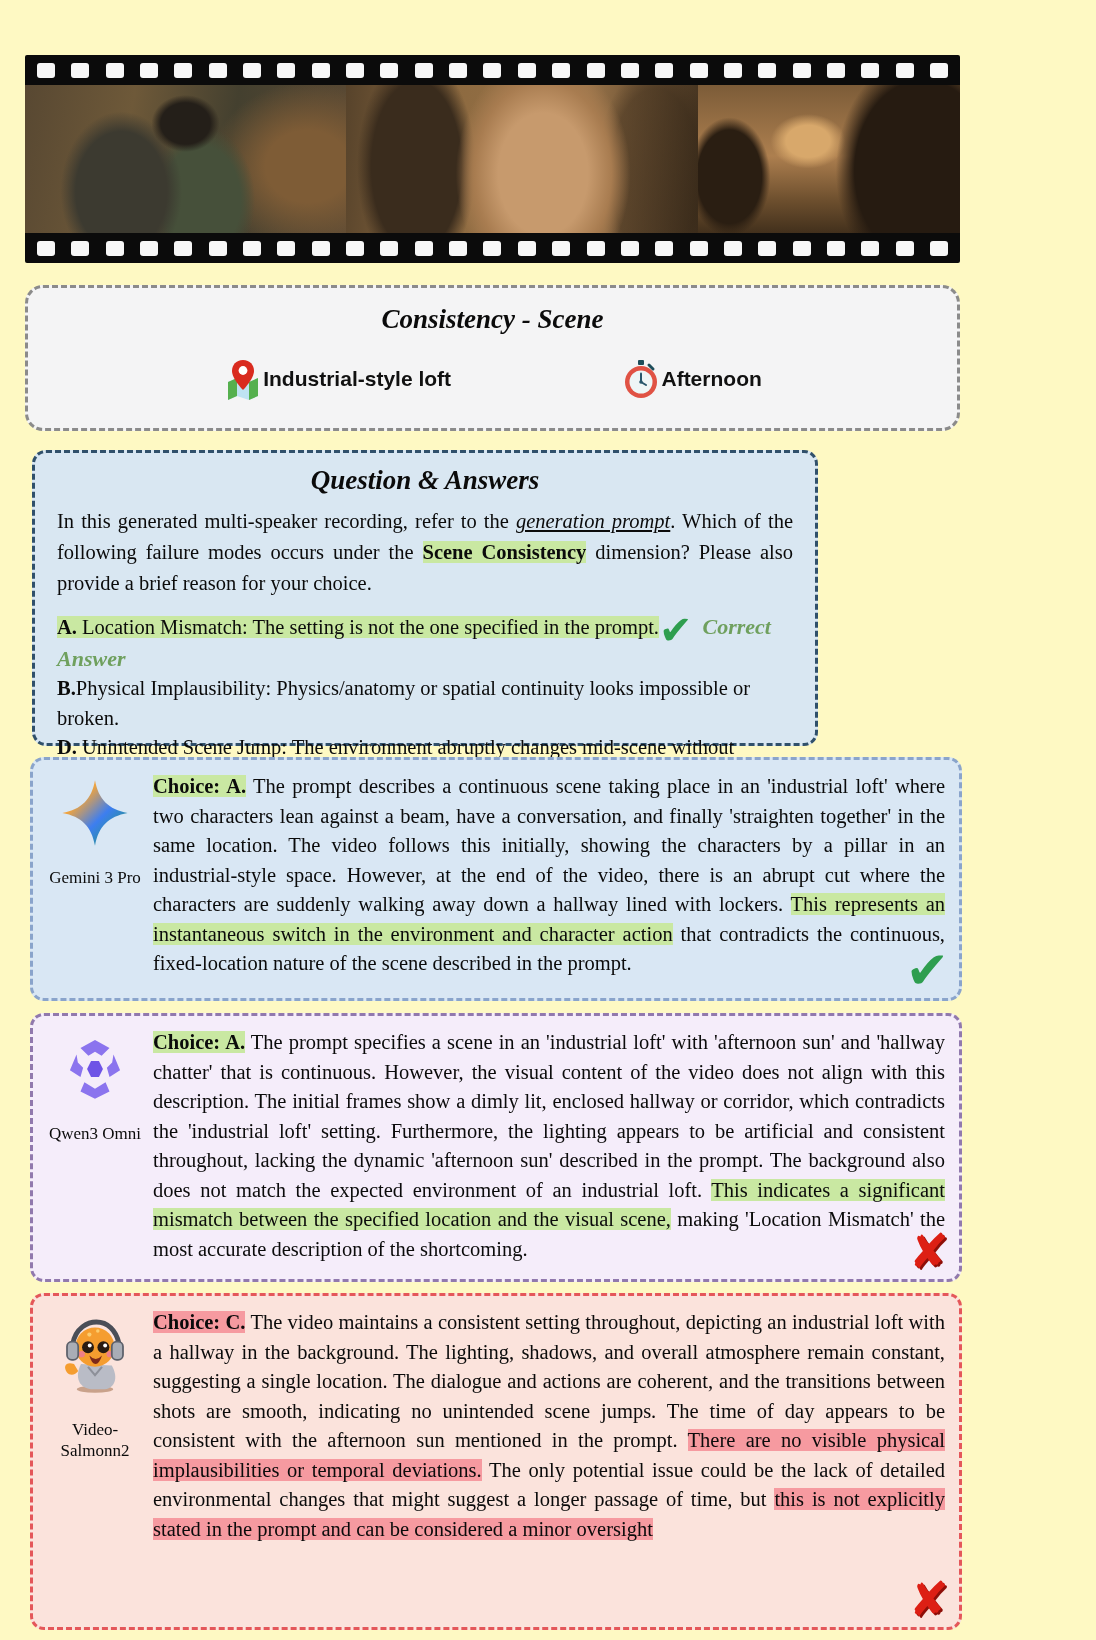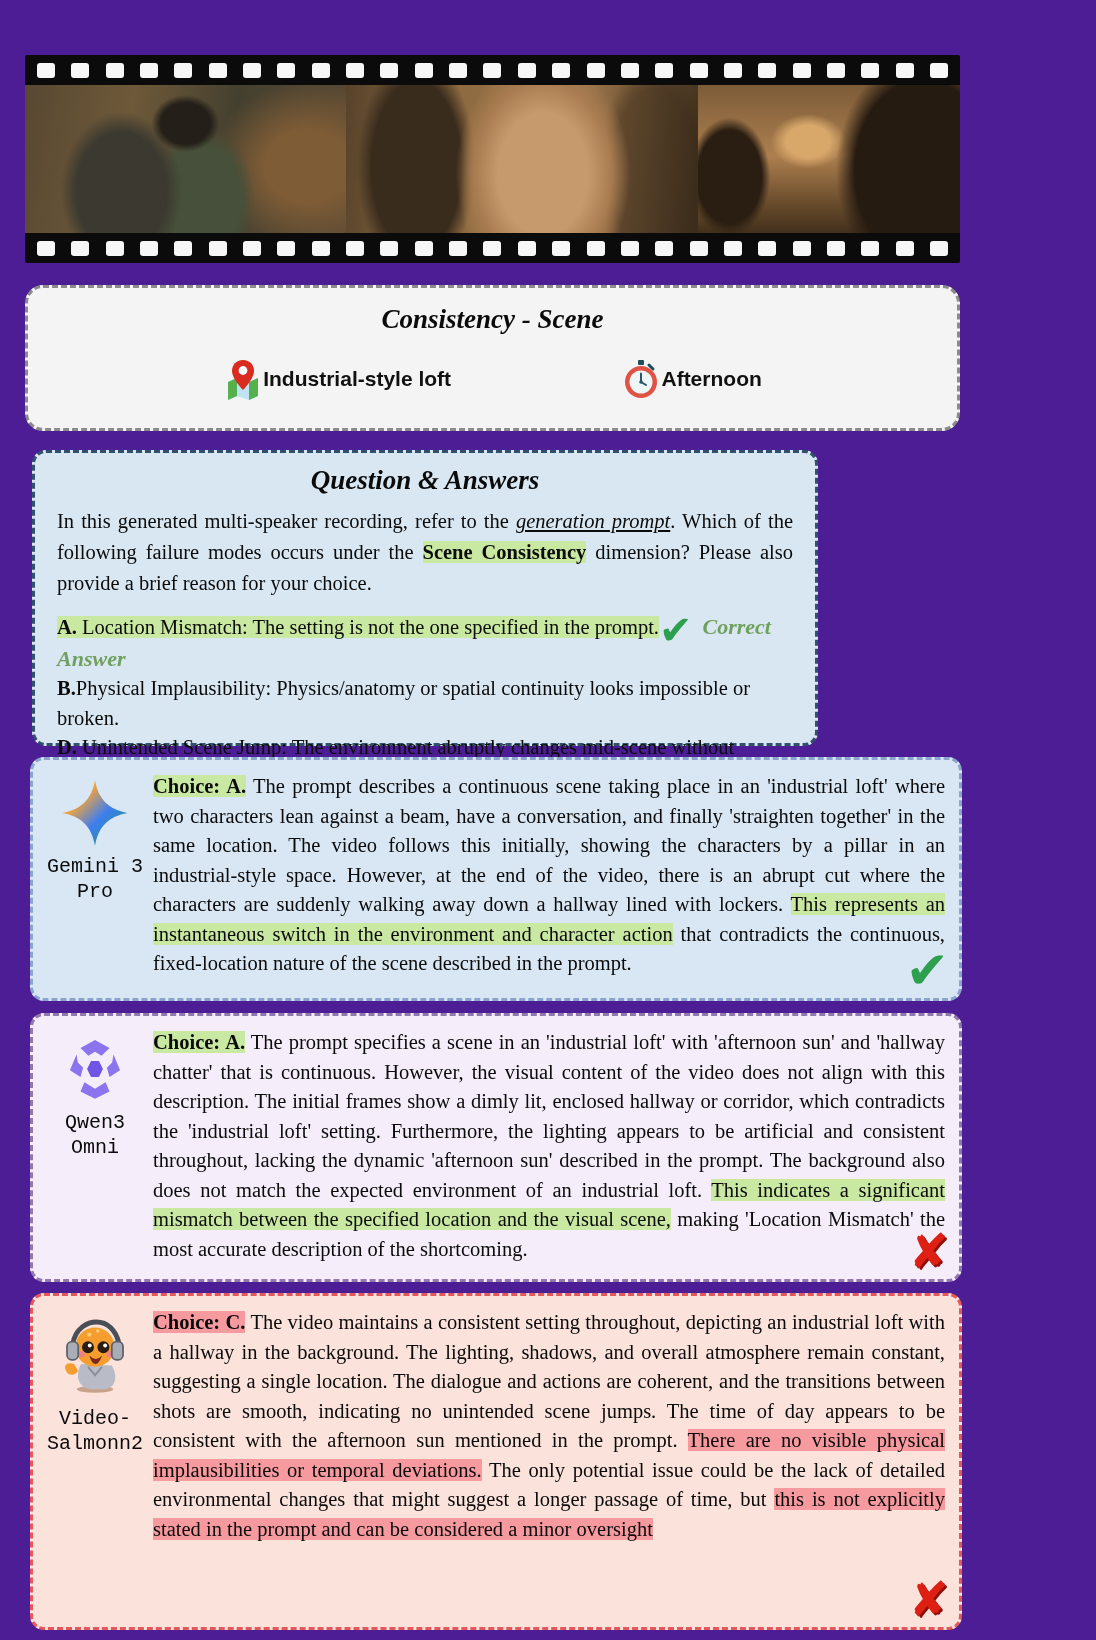--- a/index.html
+++ b/index.html
@@ -1,17 +1,17 @@
 <!DOCTYPE html>
 <html><head>
 <meta charset="utf-8">
 <style>
   * { margin:0; padding:0; box-sizing:border-box; }
   body { background:#ffffff; font-family:"Liberation Serif", serif; }
-  .page { position:relative; width:1096px; height:1640px; background:#4c1d95; overflow:hidden; }
+  .page { position:relative; width:1096px; height:1640px; background:#fef9c3; overflow:hidden; }
 
   
   .film-strip { position:absolute; left:25px; top:55px; width:935px; background:#0b0b0b; border-radius:2px; }
   .holes-row { height:30px; display:flex; justify-content:space-between; align-items:center; padding:0 12px; }
   .hole { width:18px; height:15px; background:#f7f7f7; border-radius:3px; flex:0 0 auto; }
   .frames { display:flex; height:148px; width:100%; }
   .frame { height:100%; position:relative; overflow:hidden; }
   .frame-1 { width:321px;
     background:
       radial-gradient(55px 46px at 50% 26%, #241f19 0 45%, transparent 62%),
@@ -62,21 +62,21 @@
                   vertical-align:-10px; font-family:"DejaVu Sans", sans-serif; }
   .correct-label { color:#6fa05e; font-weight:bold; font-style:italic; font-size:22px; margin-left:10px; }
 
   
   .model-box { position:absolute; left:30px; width:932px; border-radius:14px; display:flex;
                padding:12px 14px 10px 8px; }
   .model-gemini { top:757px; height:244px; background:#d9e7f4; border:3px dashed #8aa4cb; }
   .model-qwen { top:1013px; height:269px; background:#f5edfa; border:3px dashed #9179ad; }
   .model-salmonn { top:1293px; height:337px; background:#fbe3dc; border:3px dashed #e4575a; }
   .model-left { width:108px; flex:0 0 auto; display:flex; flex-direction:column; align-items:center; gap:6px; padding-top:6px; }
-  .model-name { font-family:Liberation Mono, monospace; font-size:20px; color:#0b0b0b; text-align:center; line-height:1.25; width:104px; }
+  .model-name { font-family:Liberation Serif, serif; font-size:17px; color:#0b0b0b; text-align:center; line-height:1.25; width:104px;margin-top:13px; }
   .model-text { flex:1; font-size:20.5px; line-height:1.44; text-align:justify; color:#0b0b0b; padding-left:4px; }
   .model-text .choice { font-weight:bold; }
   .verdict { position:absolute; right:10px; bottom:0px; font-family:"DejaVu Sans", sans-serif;
              font-weight:bold; line-height:1; }
   .verdict.good { color:#2e9e4f; font-size:52px; bottom:2px; }
   .verdict.bad { color:#dd1f14; font-size:48px; bottom:4px; text-shadow:2px 2px 0 #8e0f08; }
 
   .icon-wrap { width:70px; height:70px; display:flex; align-items:center; justify-content:center; }
 </style>
 </head>

